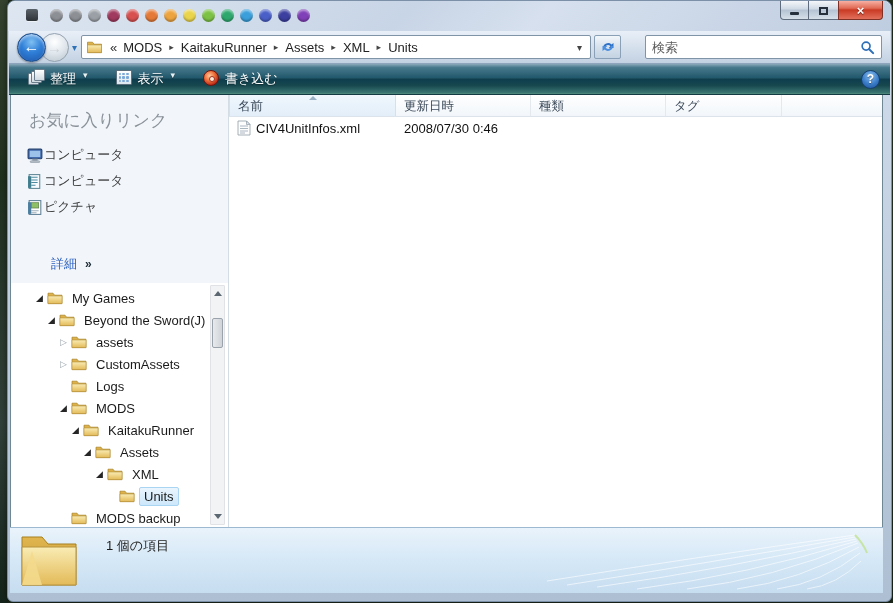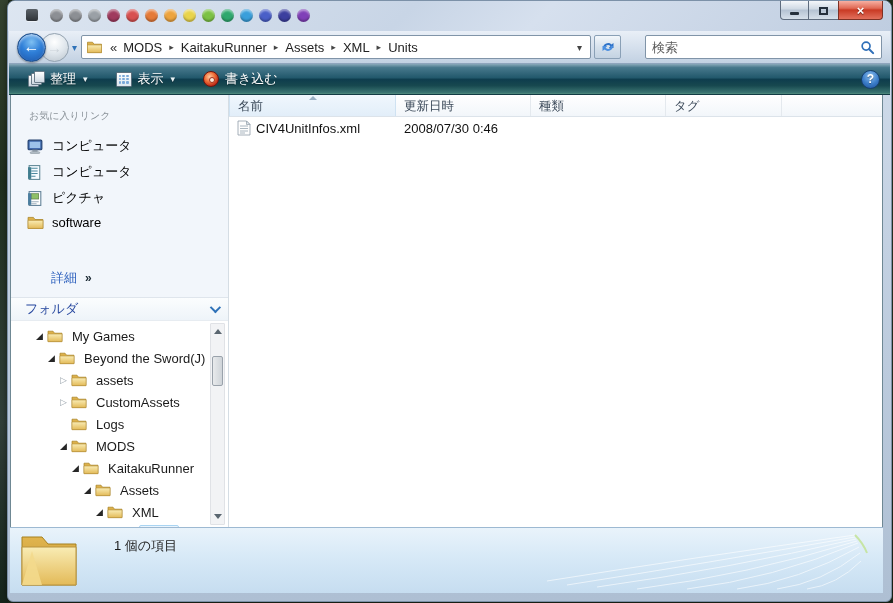--- a/index.html
+++ b/index.html
@@ -64,21 +64,21 @@
   .searchbox { width:237px; height:24px; margin-left:24px; flex:0 0 auto; background:#fff;
     border:1px solid #8094a8; border-radius:2px; display:flex; align-items:center; padding:0 6px;}
   .searchbox input { flex:1; border:none; outline:none; font-size:13px; color:#333;
     font-family:inherit; background:transparent; }
   .searchbox input::placeholder { color:#5a5a5a; opacity:1; }
 
   
   .toolbar { position:absolute; left:1px; right:1px; top:63px; height:31px;
     background:linear-gradient(180deg,#8aa9ba 0%,#47788c 12%,#23596c 45%,#0e3d4d 52%,#17484f 72%,#3b7572 96%,#57907f 100%);
     border-bottom:1px solid #123b44; display:flex; align-items:center; padding:0 10px; }
-  .tbtn { display:flex; align-items:center; gap:6px; color:#fff; font-size:13px; padding:4px 9px;
+  .tbtn { display:flex; align-items:flex-start; gap:6px; color:#fff; font-size:13px; padding:4px 9px;
     border-radius:3px; text-shadow:0 1px 1px rgba(0,0,0,.4); }
   .tbtn .dd { font-size:9px; margin-left:1px; color:#e8f2f5;}
   .tb-sep { width:10px; }
   .ic-organize { width:16px; height:15px; position:relative; }
   .ic-organize i { position:absolute; width:11px; height:12px; background:linear-gradient(180deg,#fff,#cfd9e2);
     border:1px solid #6b7d8a; border-radius:1px;}
   .ic-organize i:nth-child(1){ left:0; top:3px;} .ic-organize i:nth-child(2){ left:3px; top:1px;}
   .ic-organize i:nth-child(3){ left:6px; top:-1px;}
   .ic-views { width:16px; height:15px; background:linear-gradient(180deg,#fdfefe,#dde7ee); border:1px solid #5c707e;
     border-radius:1px; display:grid; grid-template-columns:repeat(3,1fr); gap:1px; padding:2px;}
@@ -91,22 +91,22 @@
   .helpbtn { margin-left:auto; width:19px; height:19px; border-radius:50%; color:#fff; font-size:12px; font-weight:bold;
     background:radial-gradient(circle at 50% 30%,#8cc0ef 0%,#3a7cc8 55%,#1d4f96 100%); border:1px solid #16406f;
     display:flex; align-items:center; justify-content:center; text-shadow:0 1px 1px rgba(0,0,0,.4);}
 
   
   .main { position:absolute; left:2px; right:8px; top:94px; bottom:74px; background:#fff; display:flex; overflow:hidden;
     border-left:1px solid #6f8894; border-right:1px solid #6f8894;}
   .navpane { width:218px; flex:0 0 auto; background:#f2f6fb; border-right:1px solid #d5dde4;
     display:flex; flex-direction:column; position:relative; overflow:hidden;}
   .fav { padding:12px 0 6px 0; }
-  .fav-header { color:#8a9299; font-size:10px; padding:2px 0 10px 18px; }
-  .fav-item { display:flex; align-items:center; gap:8px; padding:4px 0 4px 16px; font-size:13px; color:#000000; }
+  .fav-header { color:#8a9299; font-size:17px; padding:2px 0 10px 18px; }
+  .fav-item { display:flex; align-items:center; padding:4px 0 4px 16px; font-size:13px; color:#404040; }
   .fav-item svg { flex:0 0 auto; }
   .fav-more { padding:5px 0 4px 40px; font-size:13px; color:#2b5fbd; display:flex; gap:8px; align-items:center;margin-top:30px;}
   .fav-more b { color:#1c2a33; font-size:12px; letter-spacing:-1px;}
 
   .folders-bar { border-top:1px solid #dfe5ec; border-bottom:1px solid #e7ecf1; background:linear-gradient(180deg,#fbfdfe,#eef4f9);
     height:24px; display:flex; align-items:center; padding:0 10px 0 14px; }
   .folders-bar .lbl { color:#26479e; font-size:13px; flex:1;}
   .chev-up { width:8px; height:8px; border-right:2px solid #2f72b8; border-bottom:2px solid #2f72b8;
     transform:rotate(45deg) translateY(-2px); }
 
@@ -139,21 +139,21 @@
   .c-name{width:167px;} .c-date{width:135px;} .c-type{width:135px;} .c-tag{width:116px;} .c-fill{flex:1; border-right:none;}
   .frow { display:flex; height:22px; align-items:center; font-size:13px; color:#111; flex:0 0 auto;}
   .fcell { padding:0 8px; display:flex; align-items:center; gap:5px; overflow:hidden; white-space:nowrap;text-align:right;}
   .listrest { flex:1; background:#fff; }
 
   
   .details { position:absolute; left:2px; right:8px; bottom:8px; height:66px;
     background:linear-gradient(180deg,#e9f3fb 0%,#d7e9f7 45%,#c6ddf0 100%);
     border-top:1px solid #9db9d2; overflow:hidden; }
   .bigfolder { position:absolute; left:8px; top:3px; }
-  .items-count { position:absolute; left:104px; top:9px; font-size:13px; color:#1c1c1c; }
+  .items-count { position:absolute; left:96px; top:9px; font-size:13px; color:#1c1c1c; }
   .swirl { position:absolute; right:6px; bottom:2px; opacity:.75; }
 </style>
 </head>
 <body>
 
 <svg width="0" height="0" style="position:absolute">
   <defs>
     <linearGradient id="gfold" x1="0" y1="0" x2="0" y2="1">
       <stop offset="0" stop-color="#f9ecb4"></stop>
         <stop offset="1" stop-color="#e3ba58"></stop>
@@ -328,36 +328,26 @@
               <use href="#ic-docs"></use>
             </svg>
           <span>コンピュータ</span>
         </div>
         <div class="fav-item">
           <svg width="17" height="17">
               <use href="#ic-pics"></use>
             </svg>
           <span>ピクチャ</span>
         </div>
-        <div class="fav-item">
-          <svg width="17" height="15">
-              <use href="#ic-folder" width="17" height="15"></use>
-            </svg>
-          <span>software</span>
-        </div>
         <div class="fav-more">
           <span>詳細</span>
           <b>»</b>
         </div>
       </div>
 
-      <div class="folders-bar">
-        <span class="lbl">フォルダ</span>
-        <span class="chev-up"></span>
-      </div>
 
       <div class="tree">
         <div class="trow lvl0">
           <span class="exp">◢</span>
           <svg width="16" height="14">
               <use href="#ic-folder"></use>
             </svg>
           <span class="tlabel">My Games</span>
         </div>
         <div class="trow lvl1">

